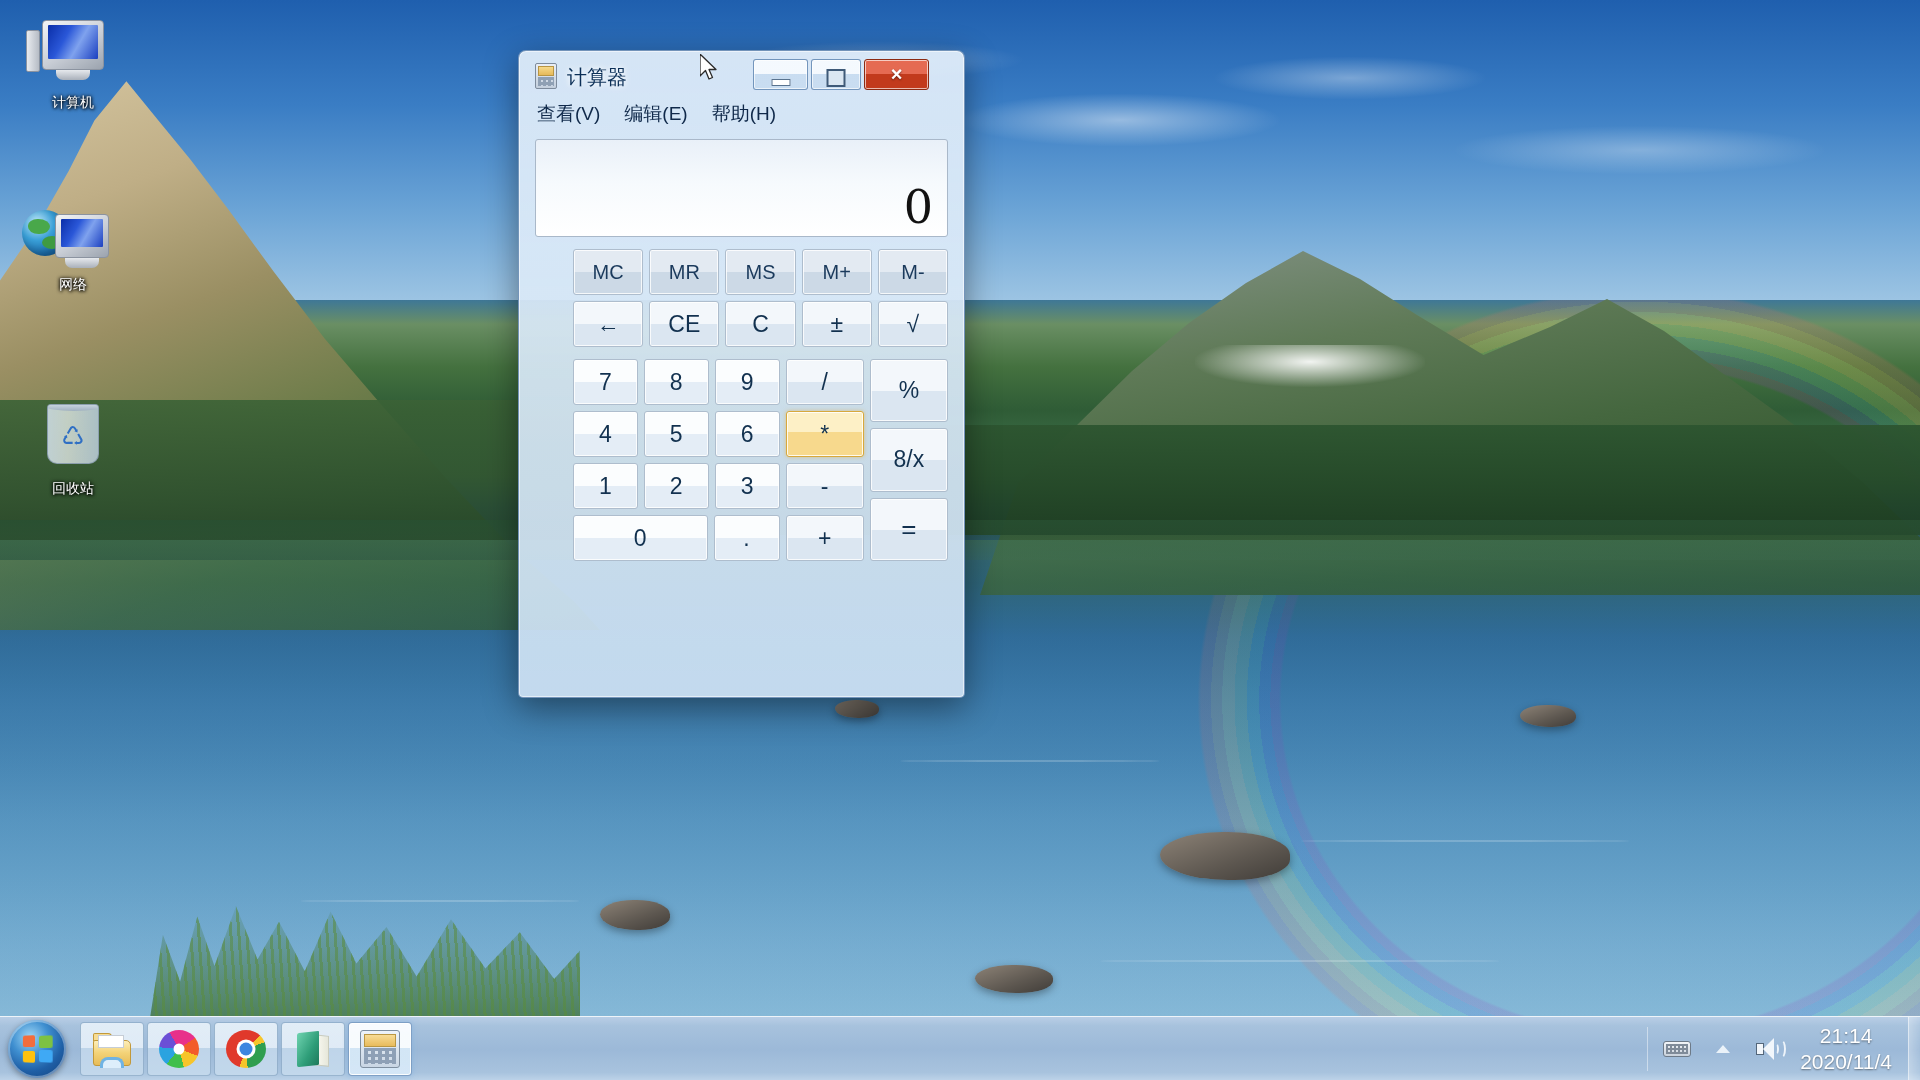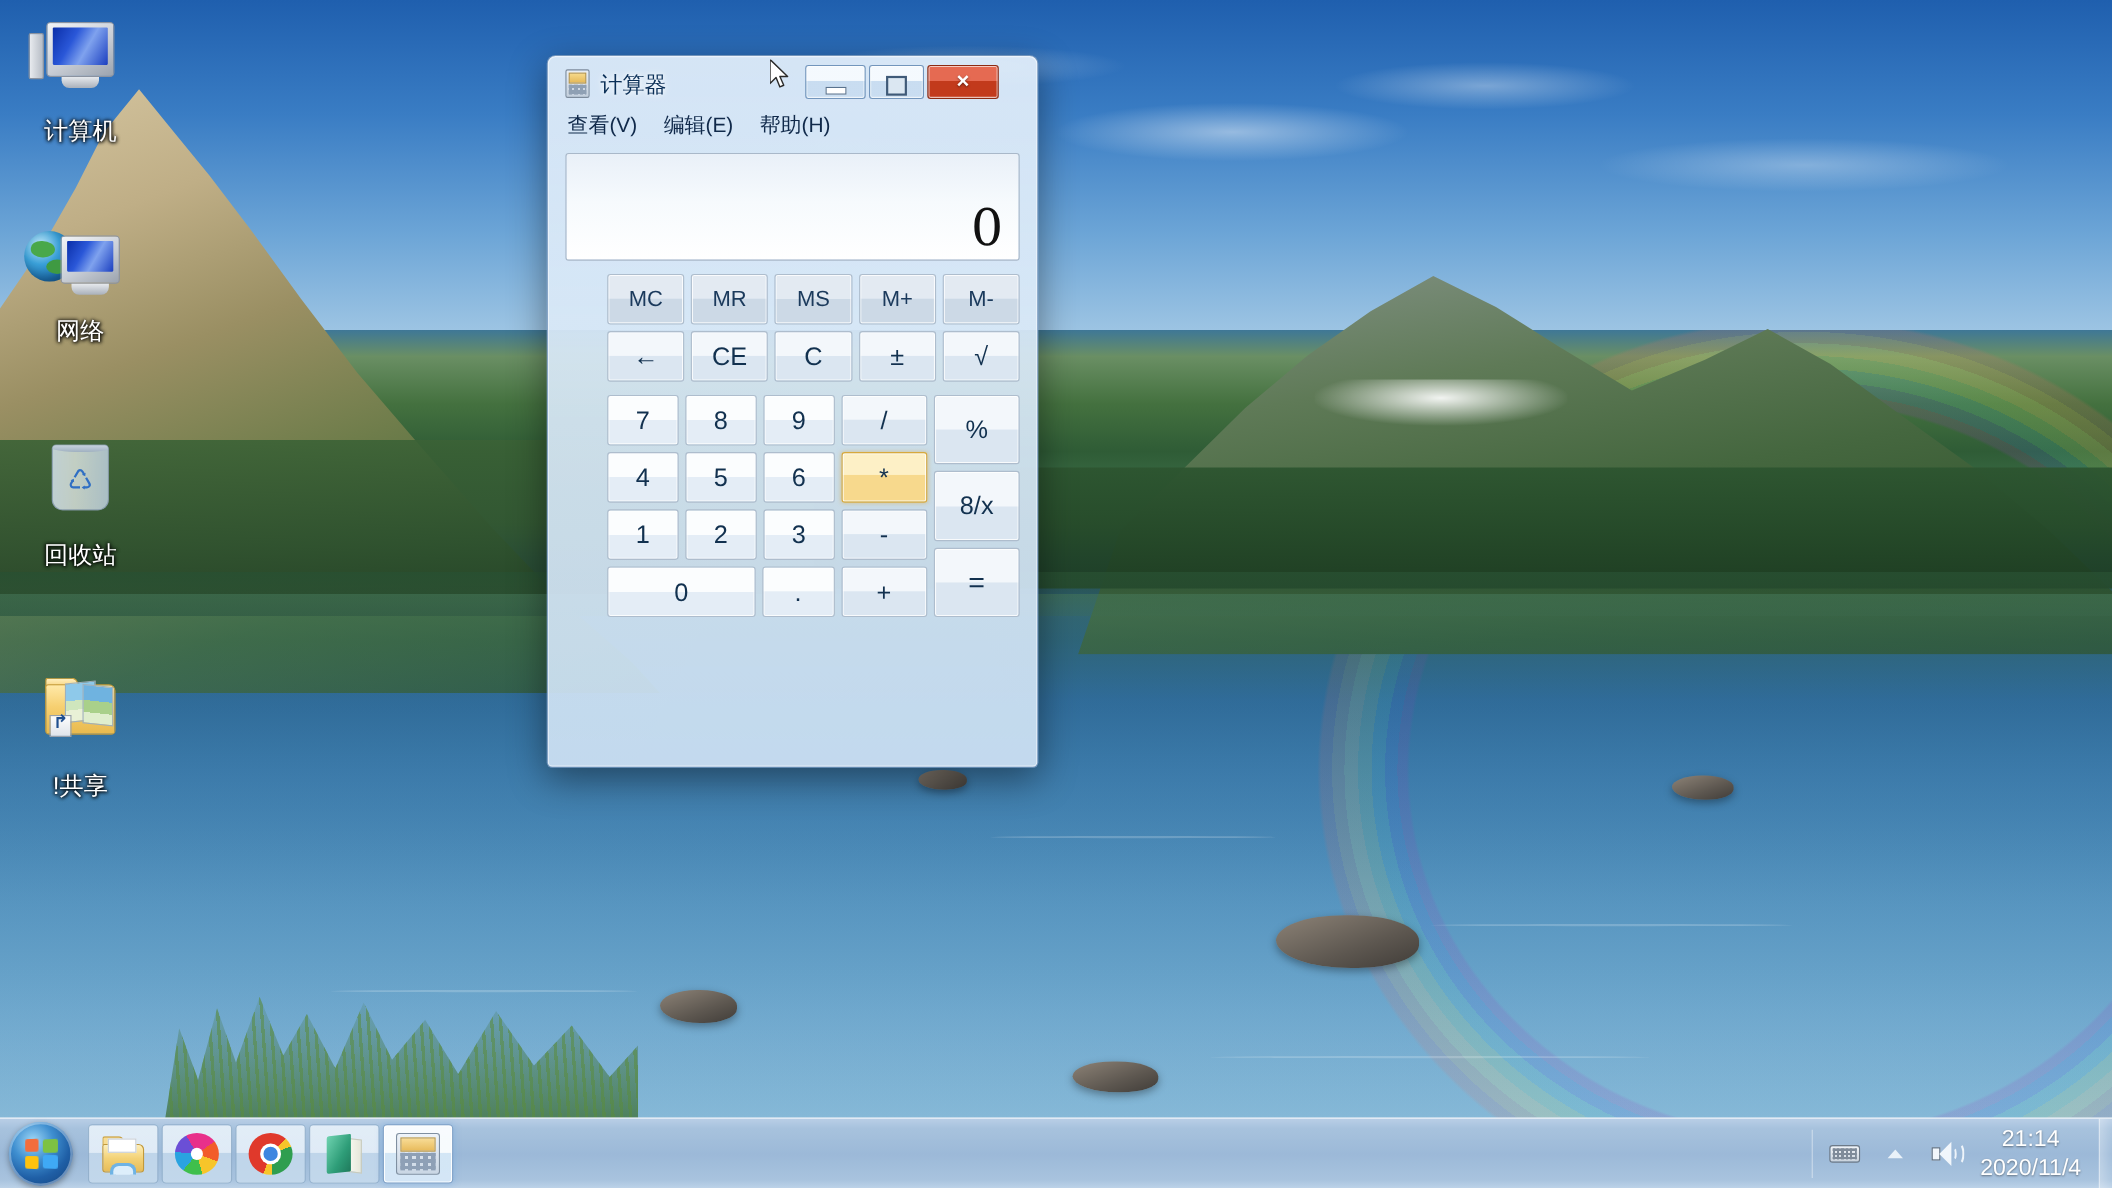--- a/index.html
+++ b/index.html
@@ -103,21 +103,21 @@
                        70% 24%, 78% 62%, 86% 34%, 94% 70%, 100% 48%, 100% 100%);
   }
 
   
   .desk-icon {
     position: absolute; width: 110px; text-align: center;
     cursor: default; user-select: none;
   }
   .desk-icon .glyph { height: 74px; position: relative; }
   .desk-icon .caption {
-    margin-top: 20px; color: #fff; font-size: 22px; line-height: 21px;
+    margin-top: 4px; color: #fff; font-size: 14px; line-height: 21px;
     text-shadow: 0 0 4px rgba(0,0,0,.95), 1px 1px 3px rgba(0,0,0,.9), -1px 0 3px rgba(0,0,0,.8);
     word-break: break-all;
   }
   
   .ico-monitor { position:absolute; left:50%; top:6px; transform:translateX(-50%);
     width:62px; height:50px; border-radius:4px;
     background: linear-gradient(150deg, #f2f4f6, #c9ced6 55%, #9ba3ae);
     border:1px solid #8b93a0; }
   .ico-monitor::before { content:""; position:absolute; left:5px; top:4px; right:5px; bottom:10px;
     background: linear-gradient(120deg, #0a2ea8 0%, #2a57d8 35%, #7fa2ee 60%, #1b3fc0 100%);
@@ -168,21 +168,21 @@
     position:absolute; left:4px; bottom:-2px; width:20px; height:20px;
     background: linear-gradient(to bottom,#fdfdfd,#dfe4ea); border:1px solid #97a0ab;
   }
   .shortcut-badge::after {
     content:"↰"; position:absolute; left:2px; top:-4px; font-size:17px; color:#1f4f8f;
     transform: scaleX(-1); font-weight:bold;
   }
 
   
   #calc {
-    position: absolute; left: 497px; top: 50px; width: 447px; height: 648px;
+    position: absolute; left: 518px; top: 50px; width: 447px; height: 648px;
     border-radius: 8px 8px 5px 5px;
     background: linear-gradient(to bottom, rgba(226,238,250,.93), rgba(205,225,243,.93));
     border: 1px solid rgba(105,140,180,.9);
     box-shadow: 0 0 0 1px rgba(255,255,255,.55) inset, 0 10px 34px rgba(0,0,0,.42);
     padding: 4px;
   }
   #calc-titlebar { position: relative; height: 42px; }
   #calc-icon {
     position:absolute; left:12px; top:8px; width:22px; height:26px; border-radius:2px;
     background: linear-gradient(to bottom,#e9eef5,#c3cfdd); border:1px solid #7d8b9c;
@@ -416,32 +416,20 @@
     <div class="caption">网络</div>
   </div>
 
   <div class="desk-icon" style="left:18px; top:400px;">
     <div class="glyph">
         <div class="ico-bin"></div>
       </div>
     <div class="caption">回收站</div>
   </div>
 
-  <div class="desk-icon" style="left:18px; top:610px;">
-    <div class="glyph">
-      <div class="ico-folder">
-        <div class="ft"></div>
-          <div class="fb"></div>
-        <div class="pic1"></div>
-          <div class="pic2"></div>
-        <div class="shortcut-badge"></div>
-      </div>
-    </div>
-    <div class="caption">!共享</div>
-  </div>
 
 
   <div id="calc">
 
     <div id="calc-titlebar">
       <div id="calc-icon"></div>
       <div id="calc-title">计算器</div>
 
       <div class="win-btn" id="btn-min"></div>
       <div class="win-btn" id="btn-max"></div>

